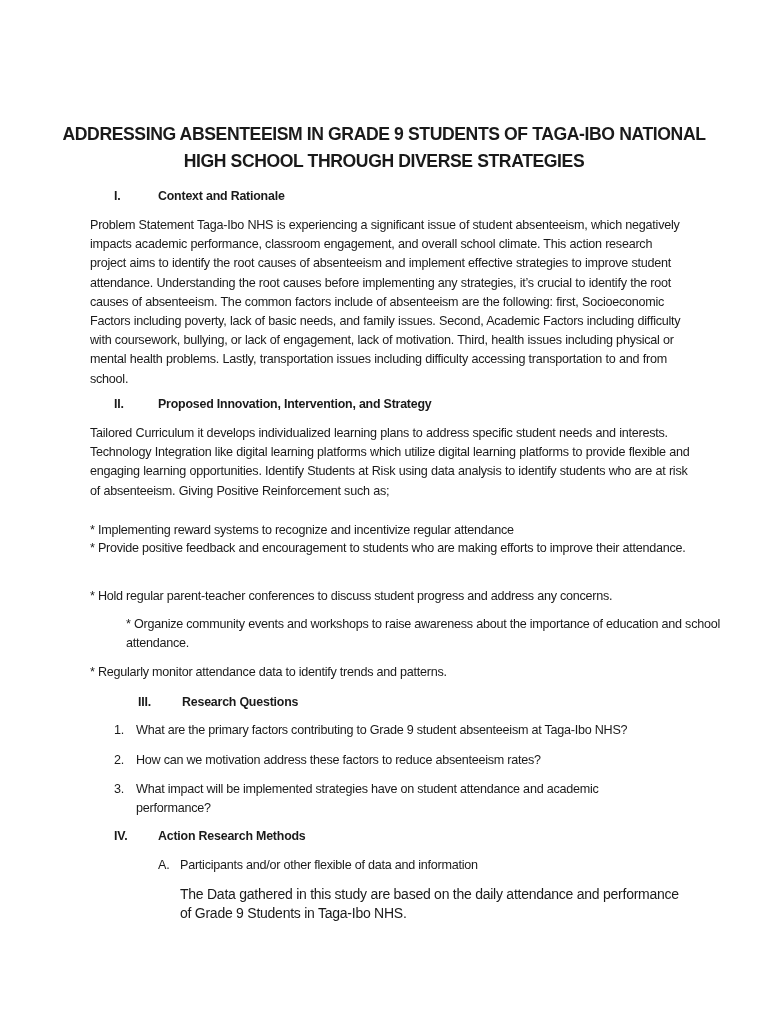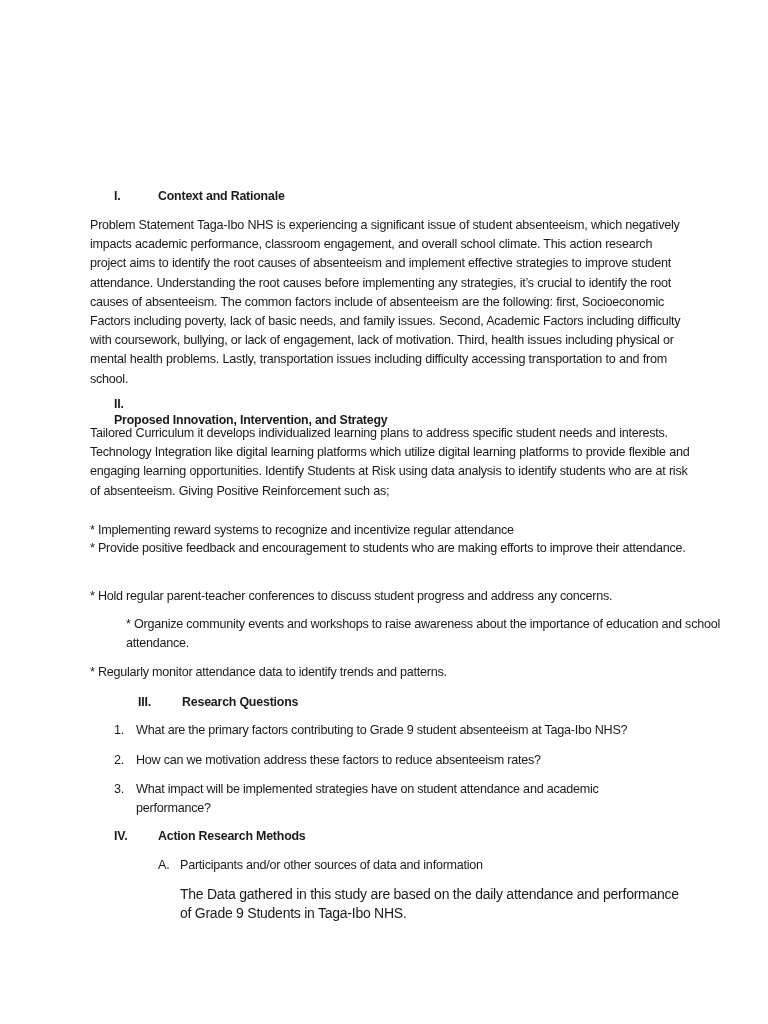--- a/index.html
+++ b/index.html
@@ -112,28 +112,29 @@
       line-height: 19.2px;
       letter-spacing: -0.25px;
     }
   </style>
 </head>
 <body>
 
 <div class="page">
 
 
+  <div class="doc-title">ADDRESSING ABSENTEEISM IN GRADE 9 STUDENTS OF TAGA-IBO NATIONAL HIGH SCHOOL THROUGH DIVERSE STRATEGIES</div>
 
   <div class="section-heading" style="top:188px;">
     <span class="roman">I.</span>
     <span>Context and Rationale</span>
   </div>
   <div class="para" style="top:216px;">Problem Statement Taga-Ibo NHS is experiencing a significant issue of student absenteeism, which negatively impacts academic performance, classroom engagement, and overall school climate. This action research project aims to identify the root causes of absenteeism and implement effective strategies to improve student attendance. Understanding the root causes before implementing any strategies, it’s crucial to identify the root causes of absenteeism. The common factors include of absenteeism are the following: first, Socioeconomic Factors including poverty, lack of basic needs, and family issues. Second, Academic Factors including difficulty with coursework, bullying, or lack of engagement, lack of motivation. Third, health issues including physical or mental health problems. Lastly, transportation issues including difficulty accessing transportation to and from school.</div>
 
-  <div class="section-heading" style="top:396px;flex-direction:column;">
+  <div class="section-heading" style="top:396px;">
     <span class="roman">II.</span>
     <span>Proposed Innovation, Intervention, and Strategy</span>
   </div>
   <div class="para" style="top:424px;">Tailored Curriculum it develops individualized learning plans to address specific student needs and interests. Technology Integration like digital learning platforms which utilize digital learning platforms to provide flexible and engaging learning opportunities. Identify Students at Risk using data analysis to identify students who are at risk of absenteeism. Giving Positive Reinforcement such as;</div>
 
   <div class="bullet" style="top:521px;">* Implementing reward systems to recognize and incentivize regular attendance</div>
   <div class="bullet" style="top:539px;">* Provide positive feedback and encouragement to students who are making efforts to improve their attendance.</div>
   <div class="bullet" style="top:587px;">* Hold regular parent-teacher conferences to discuss student progress and address any concerns.</div>
   <div class="bullet" style="top:615px;margin-left:36px;">* Organize community events and workshops to raise awareness about the importance of education and school attendance.</div>
   <div class="bullet" style="top:663px;">* Regularly monitor attendance data to identify trends and patterns.</div>
@@ -156,17 +157,17 @@
     <span class="txt">What impact will be implemented strategies have on student attendance and academic performance?</span>
   </div>
 
   <div class="section-heading" style="top:828px;">
     <span class="roman">IV.</span>
     <span>Action Research Methods</span>
   </div>
 
   <div class="sub-item" style="top:856px;">
     <span class="letter">A.</span>
-    <span>Participants and/or other sources of data and information</span>
+    <span>Participants and/or other flexible of data and information</span>
   </div>
   <div class="sub-para" style="top:885px;">The Data gathered in this study are based on the daily attendance and performance of Grade 9 Students in Taga-Ibo NHS.</div>
 
 </div>
 
 </body></html>

